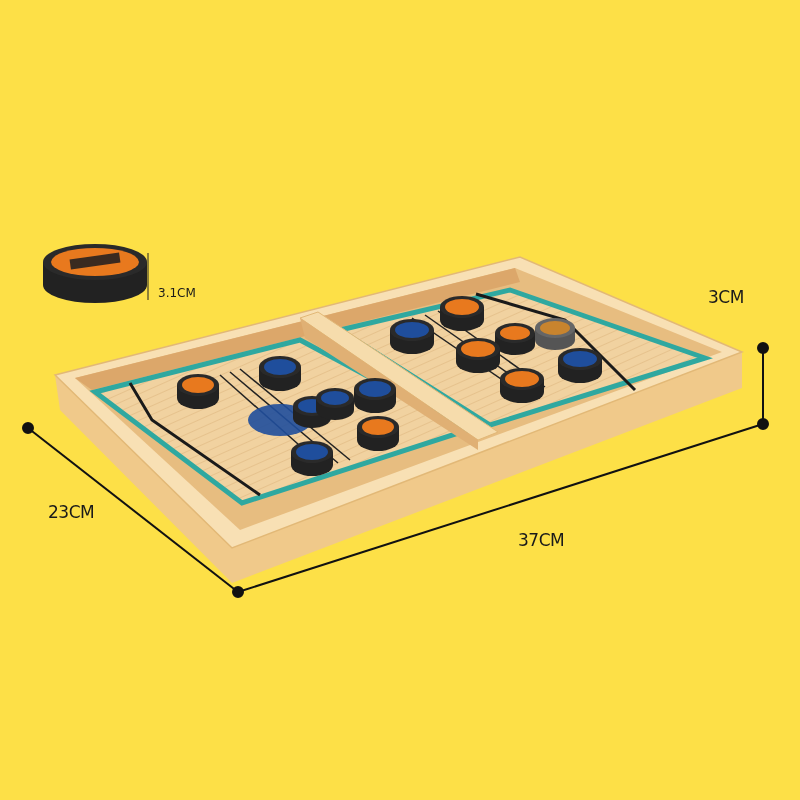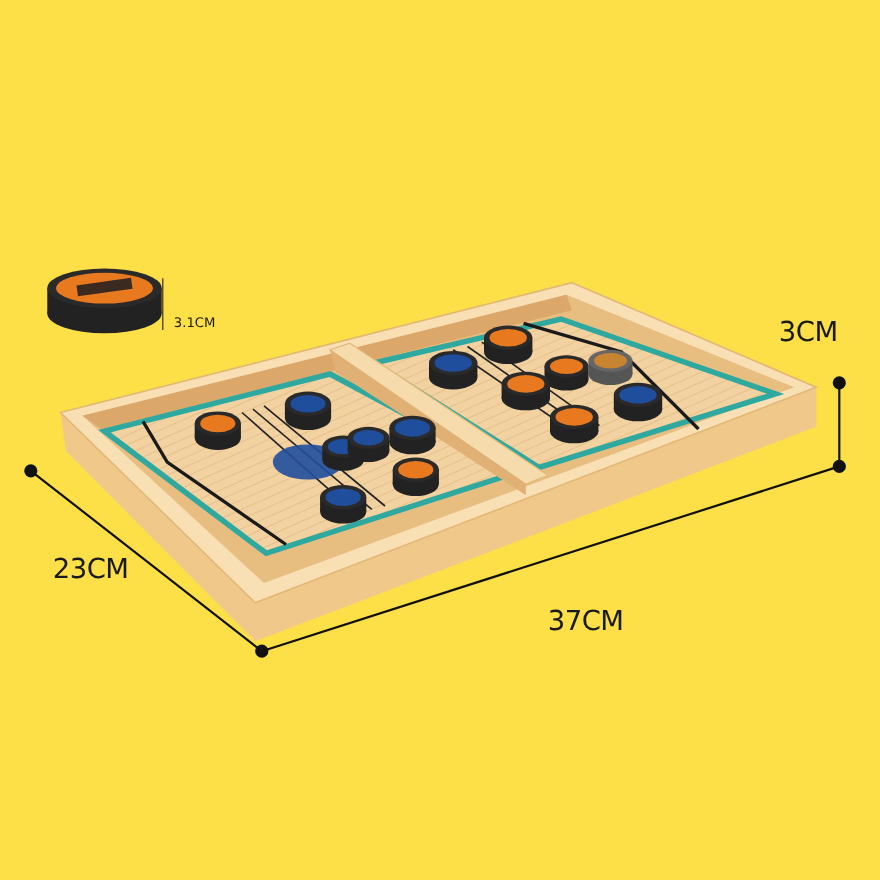--- a/index.html
+++ b/index.html
@@ -1,18 +1,18 @@
 <!DOCTYPE html>
 <html><head>
 <meta charset="utf-8">
 <style>
   html,body{margin:0;padding:0;background:#ffffff;}
   #stage{position:relative;width:800px;height:800px;overflow:hidden;background:#fde047;font-family:"DejaVu Sans","Liberation Sans",sans-serif;padding-left:16px;}
   svg{position:absolute;left:0;top:0;}
-  .dim-label{position:absolute;color:#1a1a1a;font-size:25px;letter-spacing:-0.5px;}
+  .dim-label{position:absolute;color:#1a1a1a;font-size:17px;letter-spacing:-0.5px;}
   .small-label{position:absolute;color:#1a1a1a;font-size:12px;}
 </style>
 </head>
 <body>
 
 <div id="stage">
 
 <svg width="800" height="800" viewBox="0 0 800 800">
   <defs>
     <linearGradient id="floorG" x1="0" y1="0" x2="1" y2="1">
@@ -163,15 +163,15 @@
     <circle cx="28" cy="428" r="5"></circle>
     <circle cx="238" cy="592" r="5"></circle>
     <circle cx="763" cy="424" r="5"></circle>
     <circle cx="763" cy="348" r="5"></circle>
   </g>
 </svg>
 
 <div class="small-label" style="left:158px;top:286px;">3.1CM</div>
 <div class="dim-label" style="left:708px;top:287px;">3CM</div>
 <div class="dim-label" style="left:48px;top:502px;">23CM</div>
-<div class="dim-label" style="left:498px;top:530px;margin-top:20px;">37CM</div>
+<div class="dim-label" style="left:518px;top:530px;">37CM</div>
 
 </div>
 
 </body></html>

